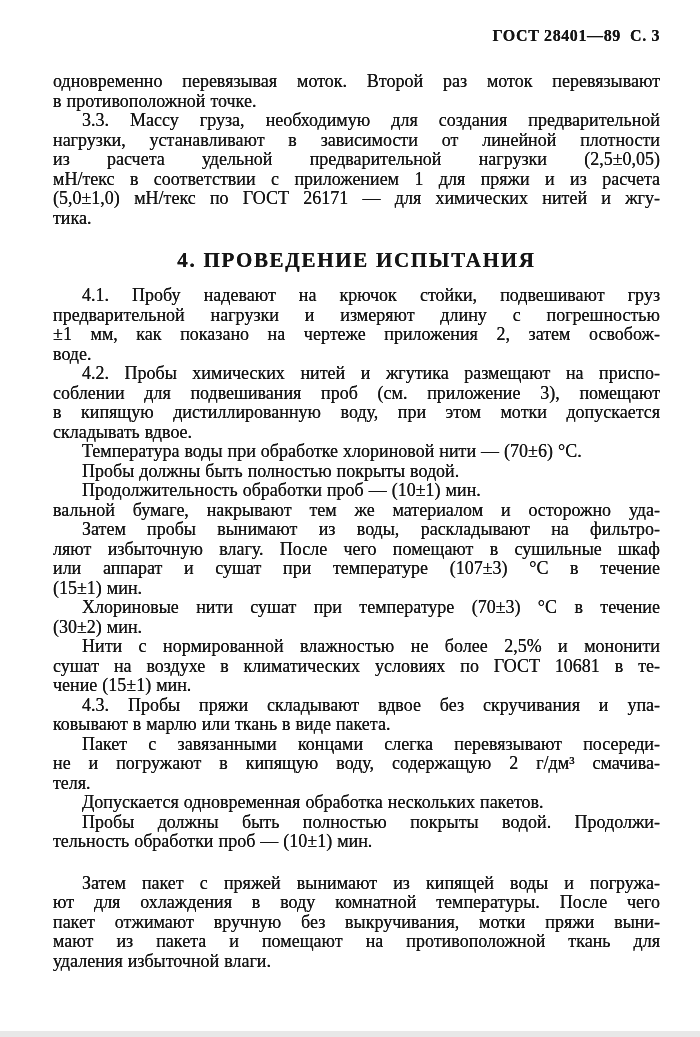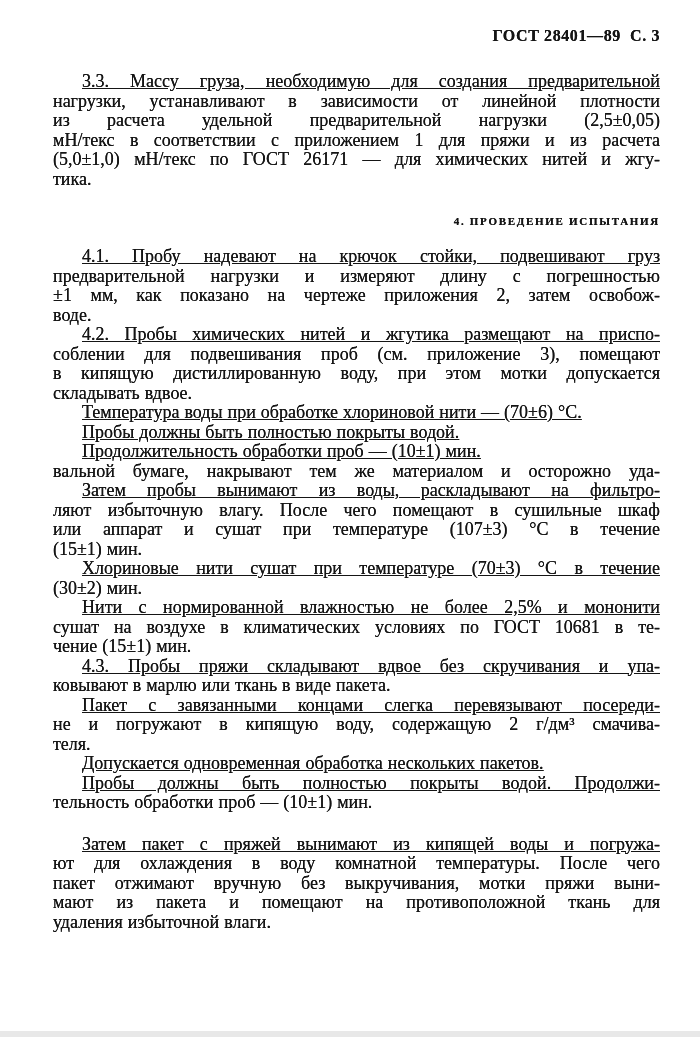--- a/index.html
+++ b/index.html
@@ -33,39 +33,41 @@
     text-shadow: 0 0 0.35px currentColor;
   }
   .para { margin: 0; }
   .para.spaced { margin-top: 22px; }
   .line {
     text-align: justify;
     text-align-last: justify;
     word-spacing: 0.5px;
   }
   .line.last { text-align-last: left; }
-  .line.indent { text-indent: 29px; text-decoration: underline; }
+  .line.indent { text-indent: 29px; }
   .heading {
     font-weight: bold;
-    text-align: right;
-    font-size: 11px;
+    text-align: center;
+    font-size: 21px;
     line-height: 20px;
     letter-spacing: 1.7px;
     margin-top: 22px;
     margin-bottom: 16px;
     text-shadow: 0 0 0.3px currentColor;
   }
 </style>
 </head>
 <body>
 
 <div class="page">
   <div class="running-header">ГОСТ 28401—89  С. 3</div>
   <div class="body">
       <div class="para">
+        <div class="line">одновременно перевязывая моток. Второй раз моток перевязывают</div>
+        <div class="line last">в противоположной точке.</div>
       </div>
       <div class="para">
         <div class="line indent">3.3. Массу груза, необходимую для создания предварительной</div>
         <div class="line">нагрузки, устанавливают в зависимости от линейной плотности</div>
         <div class="line">из расчета удельной предварительной нагрузки (2,5±0,05)</div>
         <div class="line">мН/текс в соответствии с приложением 1 для пряжи и из расчета</div>
         <div class="line">(5,0±1,0) мН/текс по ГОСТ 26171 — для химических нитей и жгу-</div>
         <div class="line last">тика.</div>
       </div>
       <div class="heading">4. ПРОВЕДЕНИЕ ИСПЫТАНИЯ</div>

